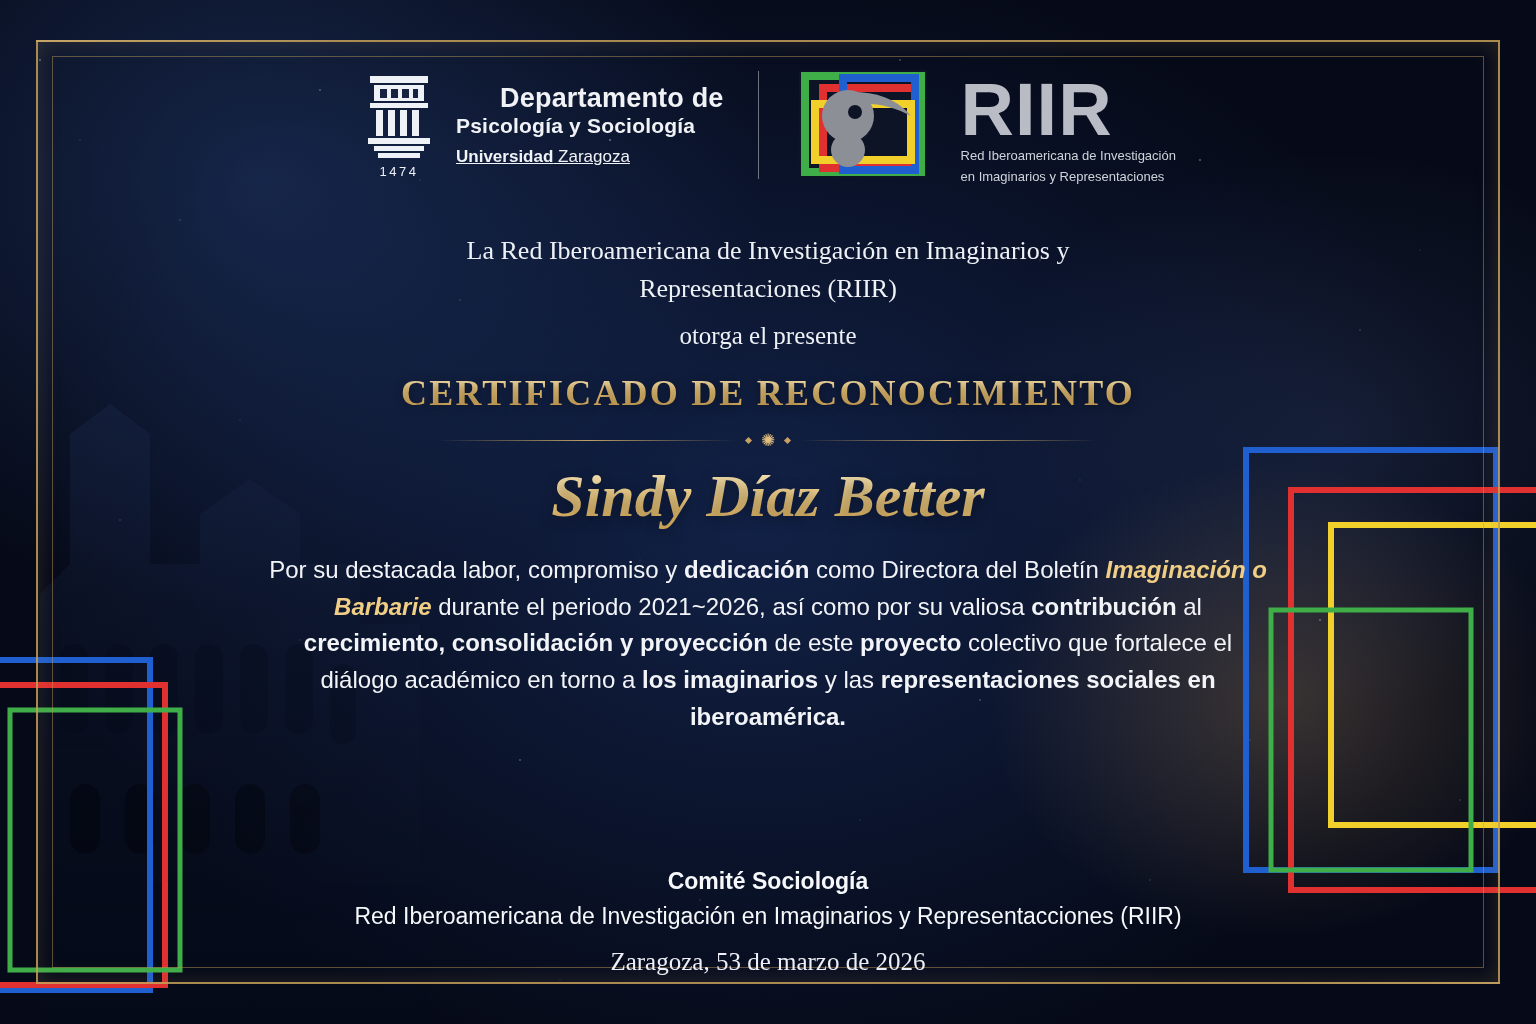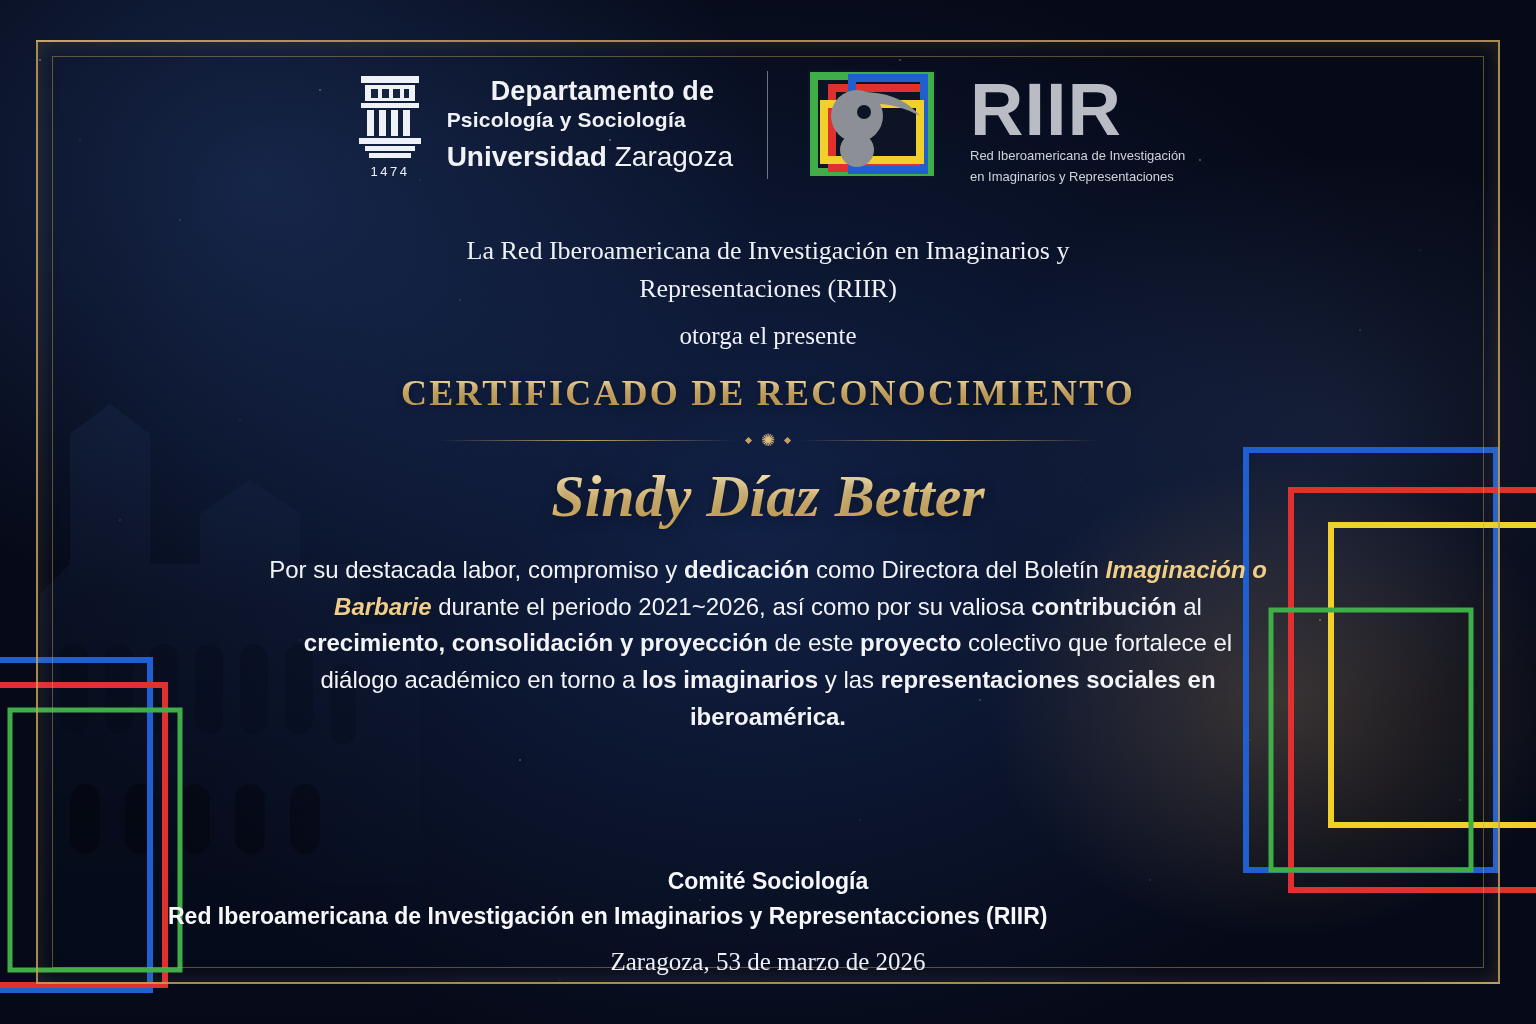--- a/index.html
+++ b/index.html
@@ -93,21 +93,21 @@
   .logos{
     position:absolute;top:64px;left:0;width:100%;
     display:flex;align-items:center;justify-content:center;gap:26px;
   }
   .uni-block{display:flex;align-items:center;gap:18px;}
   .uni-mark{width:78px;height:122px;flex:0 0 auto;}
   .uni-mark svg{display:block;width:100%;height:100%;}
   .uni-text{color:#f0f2f6;line-height:1.16;}
   .uni-text .l1{font-size:27px;font-weight:bold;letter-spacing:.2px;margin-left:44px;}
   .uni-text .l2{font-size:21px;font-weight:bold;letter-spacing:.2px;}
-  .uni-text .l3{font-size:28px;font-weight:bold;margin-top:9px;}
+  .uni-text .l3{font-size:17px;font-weight:bold;margin-top:9px;text-decoration:underline;}
   .uni-text .l3 .light{font-weight:normal;}
   .divider-v{width:1px;height:108px;background:rgba(235,238,245,.45);margin:0 8px;}
   .riir-block{display:flex;align-items:flex-start;gap:18px;}
   .riir-mark{width:150px;height:122px;flex:0 0 auto;}
   .riir-mark svg{display:block;width:100%;height:100%;}
   .riir-text{padding-top:12px;}
   .riir-word{
     font-size:74px;font-weight:bold;color:#b9bcc4;letter-spacing:1px;line-height:.92;
     font-family:"Liberation Sans", sans-serif;
   }
@@ -159,21 +159,21 @@
     position:absolute;top:750px;left:50%;transform:translateX(-50%);
     width:1010px;text-align:center;color:#eef1f6;
     font-size:22px;line-height:1.55;font-family:"Liberation Sans", sans-serif;
   }
   .sign-1{
     position:absolute;top:868px;left:50%;transform:translateX(-50%);
     width:1100px;text-align:center;color:#f6f8fb;font-weight:bold;font-size:23px;
   }
   .sign-2{
     position:absolute;top:903px;left:50%;transform:translateX(-50%);
-    width:1200px;color:#f6f8fb;font-weight:bold;font-size:23px;
+    width:1200px;text-align:center;color:#f6f8fb;font-weight:normal;font-size:23px;
   }
   .place-date{
     position:absolute;top:948px;left:50%;transform:translateX(-50%);
     width:1200px;text-align:center;color:#eceff5;
     font-family:"Liberation Serif", serif;font-size:25px;
   }
 </style>
 </head>
 <body>
 

